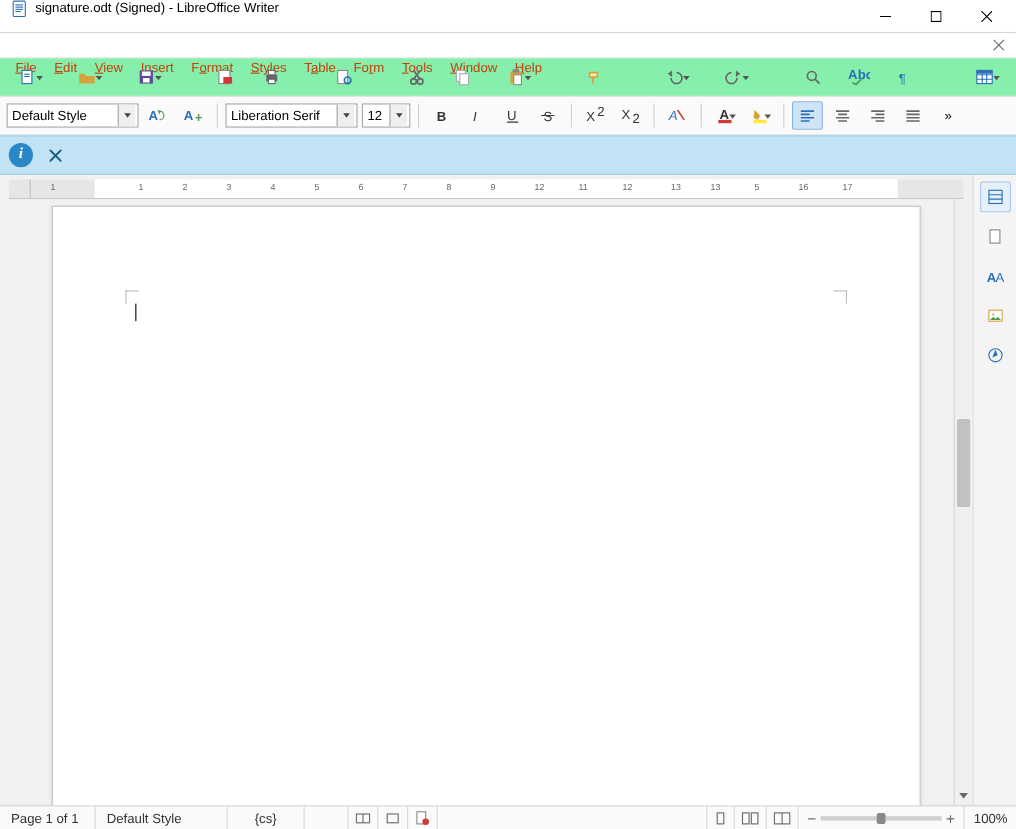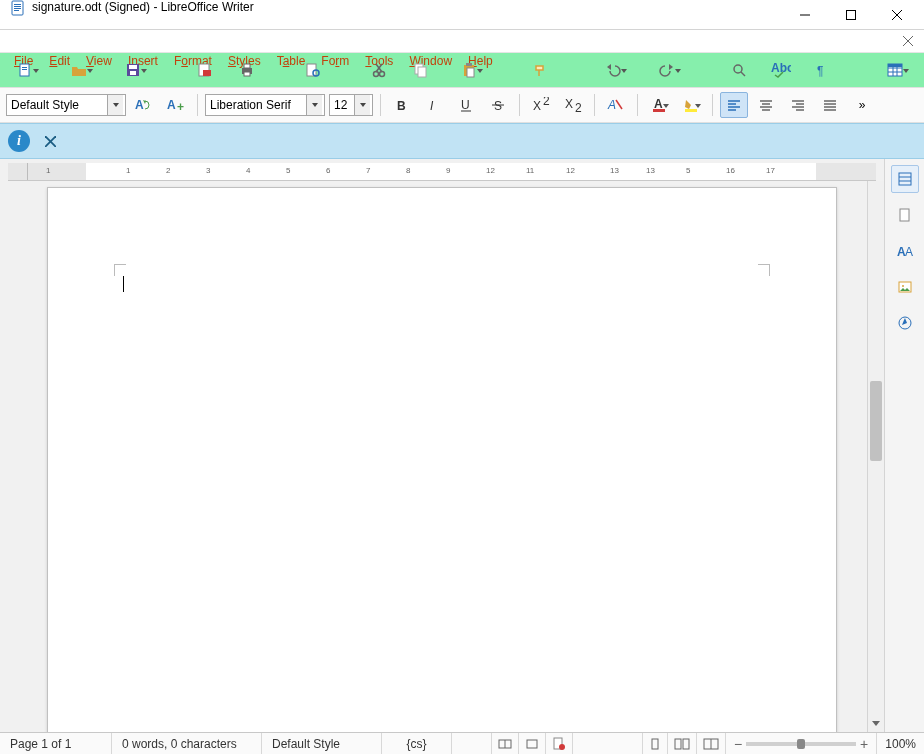--- a/index.html
+++ b/index.html
@@ -487,22 +487,21 @@
         <svg width="16" height="16">
           <circle cx="8" cy="8" r="6" fill="none" stroke="#2a6fb8"></circle>
           <path d="M8 3 l2 5 l-5 2 l2-5z" fill="#2a6fb8"></path>
         </svg>
       </div>
     <div style="flex:1"></div>
   </div>
 </div>
 
 <div class="statusbar">
-  <div class="cell" style="width:112px">Page 1 of 1</div>
-  <div class="cell" style="width:150px">0 words, 0 characters</div>
+  <div class="cell" style="width:87px">Page 1 of 1</div>
   <div class="cell" style="width:120px">Default Style</div>
   <div class="cell" style="width:70px;text-align:center;justify-content:center">{cs}</div>
   <div class="cell" style="width:40px"></div>
   <div class="iconcell">
       <svg width="14" height="12">
         <rect x="1" y="2" width="12" height="8" fill="none" stroke="#666"></rect>
         <line x1="7" y1="2" x2="7" y2="10" stroke="#666"></line>
       </svg>
     </div>
   <div class="iconcell">

